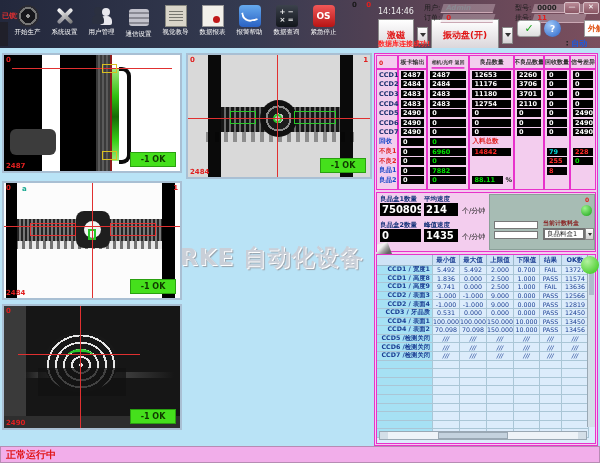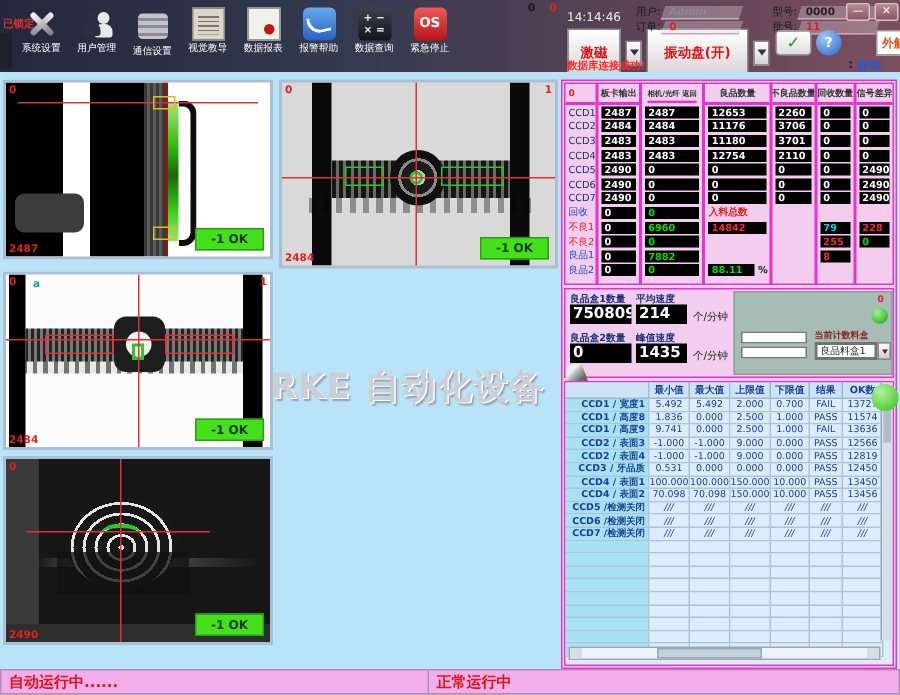--- a/index.html
+++ b/index.html
@@ -135,21 +135,21 @@
   
   .panel{position:absolute;left:374px;top:5px;width:224px;height:393px;background:#f3cdee;
     border:1px solid #e832cc;box-sizing:border-box;z-index:2;}
   .counts{position:absolute;left:1px;top:1px;width:220px;height:135px;display:flex;gap:2px;
     background:#e832cc;padding:1px;box-sizing:border-box;}
   .cc-col{background:#f3cdee;display:flex;flex-direction:column;}
   .cc-head{height:12px;font-size:6px;font-weight:bold;color:#333;display:flex;align-items:center;justify-content:center;
     border-bottom:2px solid #e832cc;white-space:nowrap;overflow:hidden;}
   .cc-corner{color:#e02020;justify-content:flex-start;padding-left:2px;}
   .cc-cell{height:9.6px;display:flex;align-items:center;}
-  .rlabel{font-size:6.5px;font-weight:normal;padding-left:2px;white-space:nowrap;}
+  .rlabel{font-size:6.5px;font-weight:bold;padding-left:2px;white-space:nowrap;}
   .lc-navy{color:#1b2f6e;}.lc-blue{color:#1b49c8;}.lc-red{color:#e02020;}
   .vbox{flex:1;height:8px;margin:0 2px;background:#000;color:#fff;font-size:6.5px;line-height:8px;
     padding-left:2px;font-weight:bold;overflow:hidden;white-space:nowrap;}
   .vg{color:#00e000;}.vr{color:#ff2828;}.vc{color:#00d8d8;}
   .inlabel{font-size:6.5px;font-weight:bold;color:#e02020;padding-left:2px;white-space:nowrap;}
   .pct-suffix{font-size:6.5px;color:#222;font-weight:bold;margin-right:1px;}
 
   .counters{position:absolute;left:1px;top:138px;width:220px;height:60px;border:1px solid #e832cc;box-sizing:border-box;}
   .cnt-lbl{position:absolute;font-size:6.5px;font-weight:bold;color:#16337a;white-space:nowrap;}
   .cnt-box{position:absolute;background:#000;color:#fff;font-size:10px;font-weight:bold;line-height:13px;
@@ -193,20 +193,24 @@
 </style>
 </head>
 <body>
 
 <div class="app">
 
   <div class="titlebar">
     <span class="lock">已锁定</span>
     <div class="mini-strip"></div>
     <div class="toolbar" id="toolbar">
+        <div class="tb-btn">
+          <div class="ico i-start-production"></div>
+          <span class="lbl">开始生产</span>
+        </div>
         <div class="tb-btn">
           <div class="ico i-system-settings"></div>
           <span class="lbl">系统设置</span>
         </div>
         <div class="tb-btn">
           <div class="ico i-user-management"></div>
           <span class="lbl">用户管理</span>
         </div>
         <div class="tb-btn">
           <div class="ico i-comm-settings"></div>
@@ -771,16 +775,15 @@
           <div class="harrow ha-l"></div>
           <div class="hthumb"></div>
           <div class="harrow ha-r"></div>
         </div>
         <div class="greenball"></div>
       </div>
     </div>
   </div>
 
   <div class="statusbar">
-    <div class="sb-cell sb-left">自动运行中......</div>
     <div class="sb-cell sb-right">正常运行中</div>
   </div>
 </div>
 
 </body></html>

